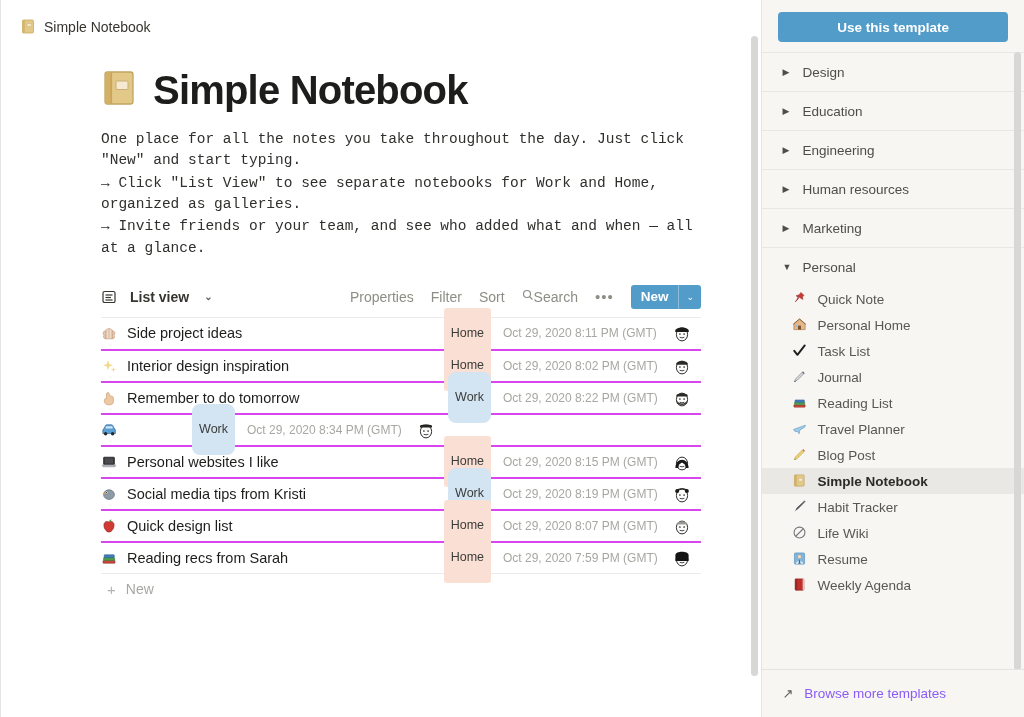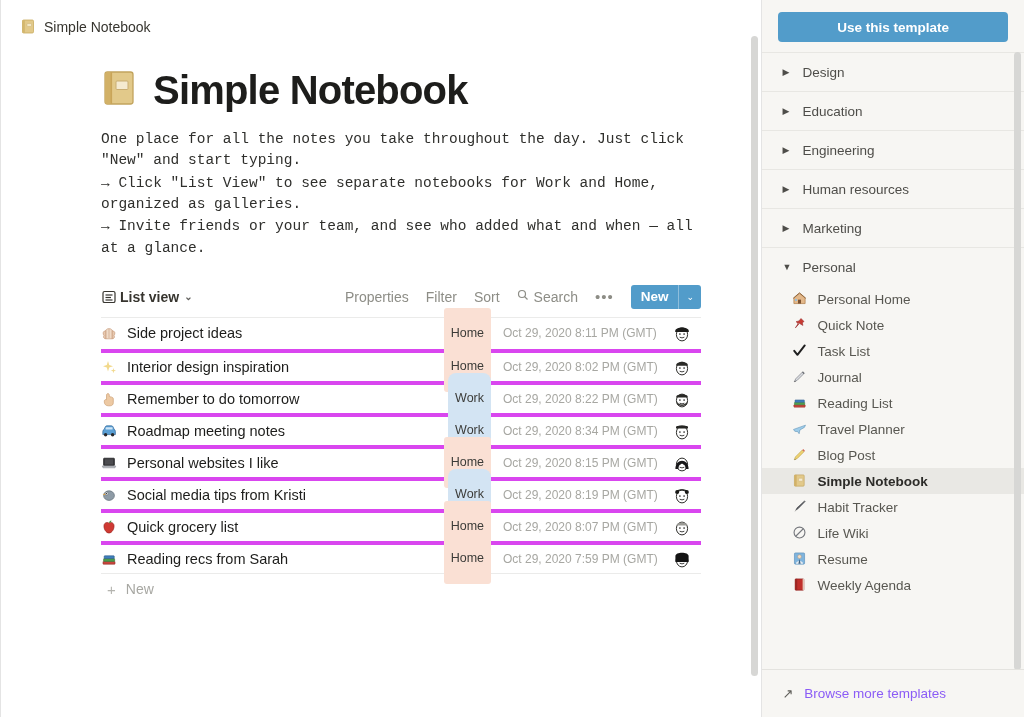--- a/index.html
+++ b/index.html
@@ -47,34 +47,34 @@
   }
 
   
   .db-toolbar {
     margin-top: 26px;
     width: 600px;
     display: flex; align-items: center;
     padding-bottom: 8px;
   }
   .view-tab {
-    display: flex; align-items: center; gap: 4px;
+    display: flex; align-items: center; gap: 14px;
     font-size: 14px; font-weight: bold; color: #37352f;
   }
   .view-icon {
     width: 15px; height: 15px;
     display: inline-flex; align-items: center; justify-content: center;
     color: #37352f;
   }
   .view-caret { font-size: 10px; color: #5f5e5a; margin-left: 1px; }
   .toolbar-right {
     margin-left: auto; display: flex; align-items: center; gap: 17px;
   }
   .tb-link { font-size: 14px; color: #8d8d86; white-space: nowrap; }
-  .tb-search { display: flex; align-items: center; gap: 5px; }
+  .tb-search { display: flex; align-items: center; }
   .search-glyph { font-size: 12px; color: #8d8d86; }
   .tb-dots { font-size: 15px; color: #8d8d86; letter-spacing: 1px; }
   .new-btn {
     display: flex; align-items: stretch;
     background: #529cca; border-radius: 3px;
     height: 24px; color: #fff;
     overflow: hidden;
   }
   .new-btn .nb-label {
     padding: 0 10px; font-size: 13.5px; font-weight: bold;
@@ -84,21 +84,21 @@
   .new-btn .nb-caret {
     padding: 0 7px; font-size: 9px;
     display: flex; align-items: center;
   }
 
   
   .db-table { width: 600px; }
   .db-row {
     display: flex; align-items: center;
     height: 32px;
-    border-top: 4px solid #d946ef;
+    border-top: 2px solid #d946ef;
   }
   .db-row:first-child { border-top: 1px solid #ebebea; }
   .cell-icon {
     width: 26px; font-size: 15px; line-height: 1;
     display: flex; align-items: center;
   }
   .cell-name {
     flex: 1;
     font-size: 14.5px; color: #1d1d1b; font-weight: 500;
     text-decoration: underline;
@@ -333,21 +333,20 @@
           </div>
           <div class="db-row">
             <span class="cell-icon">
               <svg width="16" height="16" viewBox="0 0 16 16">
                 <path d="M1.8 11.6 L1.8 8.4 C1.8 7.4 2.6 6.6 3.2 6.3 L4.3 3.8 C4.6 3.1 5.2 2.8 5.9 2.8 L10.4 2.8 C11.1 2.8 11.7 3.1 12 3.8 L13.1 6.3 C13.8 6.6 14.4 7.4 14.4 8.4 L14.4 11.6 Z" fill="#5a9fd4" stroke="#34689a" stroke-width="0.7"></path>
                 <rect x="4.6" y="4.2" width="7" height="2.4" rx="0.5" fill="#cfe6f7"></rect>
                 <circle cx="4.6" cy="11.8" r="1.7" fill="#29292b"></circle>
                 <circle cx="11.6" cy="11.8" r="1.7" fill="#29292b"></circle>
               </svg>
             </span>
-            <span class="cell-name">Roadmap meeting notes</span>
             <span class="cell-tag">
               <span class="tag work">Work</span>
             </span>
             <span class="cell-date">Oct 29, 2020 8:34 PM (GMT)</span>
             <span class="cell-avatar">
               <svg viewBox="0 0 20 20" width="20" height="20">
                 <ellipse cx="10" cy="11.5" rx="5.6" ry="6.4" fill="#ffffff" stroke="#2e2e2b" stroke-width="1"></ellipse>
                 <circle cx="7.9" cy="11" r="0.85" fill="#2e2e2b"></circle>
                 <circle cx="12.1" cy="11" r="0.85" fill="#2e2e2b"></circle>
                 <path d="M8 14.4 Q10 15.6 12 14.4" fill="none" stroke="#2e2e2b" stroke-width="0.9" stroke-linecap="round"></path>
@@ -404,21 +403,21 @@
               </svg>
             </span>
           </div>
           <div class="db-row">
             <span class="cell-icon">
               <svg width="16" height="16" viewBox="0 0 16 16">
                 <path d="M8 4.2 C6.6 2.8 3.4 3.4 3 6.4 C2.6 9.8 5 14 8 14 C11 14 13.4 9.8 13 6.4 C12.6 3.4 9.4 2.8 8 4.2 Z" fill="#cf3a33" stroke="#9c241f" stroke-width="0.7"></path>
                 <path d="M8 4.2 C8.2 2.6 9 1.8 10.4 1.6 C10.4 3 9.5 4.1 8 4.2 Z" fill="#4f9a45"></path>
               </svg>
             </span>
-            <span class="cell-name">Quick grocery list</span>
+            <span class="cell-name">Quick design list</span>
             <span class="cell-tag">
               <span class="tag home">Home</span>
             </span>
             <span class="cell-date">Oct 29, 2020 8:07 PM (GMT)</span>
             <span class="cell-avatar">
               <svg viewBox="0 0 20 20" width="20" height="20">
                 <ellipse cx="10" cy="11.5" rx="5.6" ry="6.4" fill="#ffffff" stroke="#2e2e2b" stroke-width="1"></ellipse>
                 <circle cx="7.9" cy="11" r="0.85" fill="#2e2e2b"></circle>
                 <circle cx="12.1" cy="11" r="0.85" fill="#2e2e2b"></circle>
                 <path d="M8 14.4 Q10 15.6 12 14.4" fill="none" stroke="#2e2e2b" stroke-width="0.9" stroke-linecap="round"></path>
@@ -487,35 +486,35 @@
         <div class="sb-cat">
           <span class="tri">▶</span>
           <span>Marketing</span>
         </div>
         <div class="sb-cat">
           <span class="tri">▼</span>
           <span>Personal</span>
         </div>
         <div class="sb-item">
           <span class="ico"><svg width="15" height="15" viewBox="0 0 16 16">
+              <path d="M9.6 1.6 L12.8 4.8 L11 6 L11.6 9 L7 6.2 L3.6 11.6 L7.2 7.6 L4.4 5 L7.4 4.2 Z" fill="#c93b33" stroke="#93292a" stroke-width="0.6"></path>
+            </svg></span>
+          <span>Quick Note</span>
+        </div>
+        <div class="sb-item">
+          <span class="ico"><svg width="15" height="15" viewBox="0 0 16 16">
               <path d="M2 7.5 L8 2.6 L14 7.5 L14 13.4 L2 13.4 Z" fill="#e3b88a" stroke="#a9763f" stroke-width="0.7"></path>
               <path d="M1.2 7.8 L8 2 L14.8 7.8" fill="none" stroke="#8c5f33" stroke-width="1"></path>
               <rect x="6.4" y="9.2" width="3.2" height="4.2" fill="#7c5230"></rect>
               <rect x="3.3" y="8.6" width="2" height="2" fill="#8fbde0"></rect>
             </svg></span>
           <span>Personal Home</span>
         </div>
         <div class="sb-item">
           <span class="ico"><svg width="15" height="15" viewBox="0 0 16 16">
-              <path d="M9.6 1.6 L12.8 4.8 L11 6 L11.6 9 L7 6.2 L3.6 11.6 L7.2 7.6 L4.4 5 L7.4 4.2 Z" fill="#c93b33" stroke="#93292a" stroke-width="0.6"></path>
-            </svg></span>
-          <span>Quick Note</span>
-        </div>
-        <div class="sb-item">
-          <span class="ico"><svg width="15" height="15" viewBox="0 0 16 16">
               <path d="M2.4 8.4 L5.8 12.6 L13.6 2.6" fill="none" stroke="#1f1f1f" stroke-width="2.1" stroke-linecap="round" stroke-linejoin="round"></path>
             </svg></span>
           <span>Task List</span>
         </div>
         <div class="sb-item">
           <span class="ico"><svg width="15" height="15" viewBox="0 0 16 16">
               <path d="M2.4 13.6 L4 10.4 L11.6 2.8 L13.2 4.4 L5.6 12 Z" fill="#d9dbe0" stroke="#76797f" stroke-width="0.7"></path>
               <path d="M11.6 2.8 L13.2 4.4 L12.4 5.2 L10.8 3.6 Z" fill="#5b5e63"></path>
               <path d="M2.4 13.6 L3.4 12.6 L4 13.2 Z" fill="#2a2a2a"></path>
             </svg></span>

